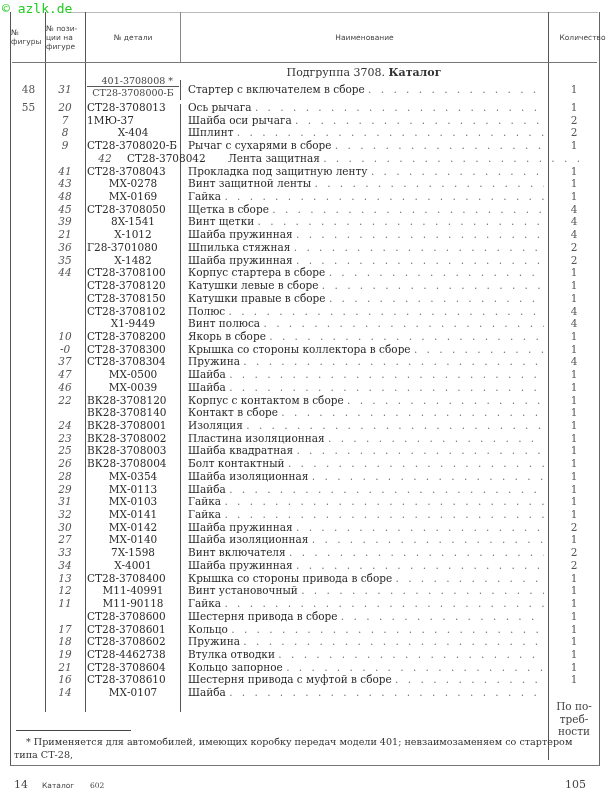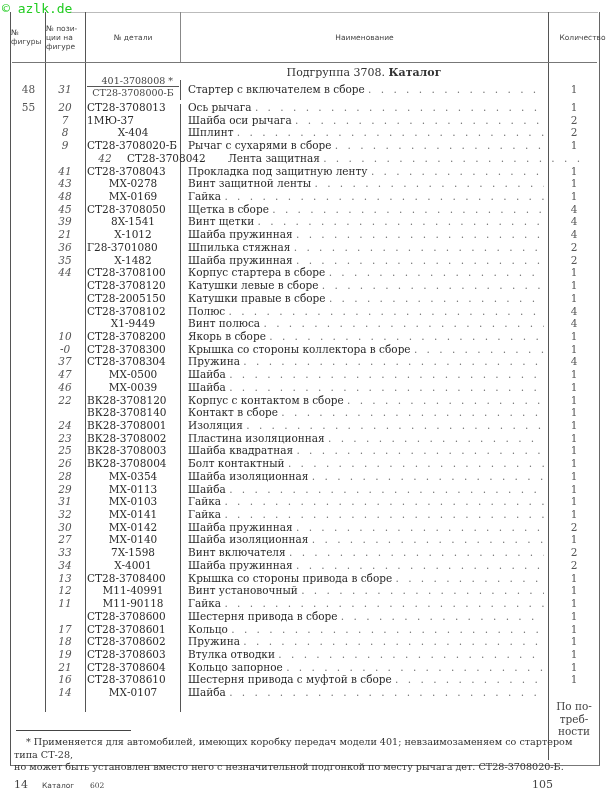--- a/index.html
+++ b/index.html
@@ -173,21 +173,21 @@
     <div class="row" style="top: 279.08px;">
       <span class="c-fig"></span>
       <span class="c-pos"></span>
       <span class="c-part">СТ28-3708120</span>
       <span class="c-name"><span>Катушки левые в сборе</span> <span class="dots">. . . . . . . . . . . . . . . . . . . . . . . . . . . . . . . . . . . . . . . . . .</span></span>
       <span class="c-qty">1</span>
     </div>
     <div class="row" style="top: 291.8px;">
       <span class="c-fig"></span>
       <span class="c-pos"></span>
-      <span class="c-part">СТ28-2005150</span>
+      <span class="c-part">СТ28-3708150</span>
       <span class="c-name"><span>Катушки правые в сборе</span> <span class="dots">. . . . . . . . . . . . . . . . . . . . . . . . . . . . . . . . . . . . . . . . . .</span></span>
       <span class="c-qty">1</span>
     </div>
     <div class="row" style="top: 304.52px;">
       <span class="c-fig"></span>
       <span class="c-pos"></span>
       <span class="c-part">СТ28-3708102</span>
       <span class="c-name"><span>Полюс</span> <span class="dots">. . . . . . . . . . . . . . . . . . . . . . . . . . . . . . . . . . . . . . . . . .</span></span>
       <span class="c-qty">4</span>
     </div>
@@ -369,21 +369,21 @@
     <div class="row" style="top: 635.24px;">
       <span class="c-fig"></span>
       <span class="c-pos">18</span>
       <span class="c-part">СТ28-3708602</span>
       <span class="c-name"><span>Пружина</span> <span class="dots">. . . . . . . . . . . . . . . . . . . . . . . . . . . . . . . . . . . . . . . . . .</span></span>
       <span class="c-qty">1</span>
     </div>
     <div class="row" style="top: 647.96px;">
       <span class="c-fig"></span>
       <span class="c-pos">19</span>
-      <span class="c-part">СТ28-3708603</span>
+      <span class="c-part">СТ28-4462738</span>
       <span class="c-name"><span>Втулка отводки</span> <span class="dots">. . . . . . . . . . . . . . . . . . . . . . . . . . . . . . . . . . . . . . . . . .</span></span>
       <span class="c-qty">1</span>
     </div>
     <div class="row" style="top: 660.68px;">
       <span class="c-fig"></span>
       <span class="c-pos">21</span>
       <span class="c-part">СТ28-3708604</span>
       <span class="c-name"><span>Кольцо запорное</span> <span class="dots">. . . . . . . . . . . . . . . . . . . . . . . . . . . . . . . . . . . . . . . . . .</span></span>
       <span class="c-qty">1</span>
     </div>
@@ -405,19 +405,18 @@
 
 <div class="qty-note">
   <div>По по-</div>
   <div>треб-</div>
   <div>ности</div>
 </div>
 
 <div class="fn-rule"></div>
 <div class="footnote">
   <p class="l1">* Применяется для автомобилей, имеющих коробку передач модели 401; невзаимозаменяем со стартером типа СТ-28,</p>
-  <p>но может быть установлен вместо него с незначительной подгонкой по месту рычага дет. СТ28-3708020-Б.</p>
 </div>
 
 <div class="page-foot" style="left:14px;">14</div>
 <div class="page-foot" style="left:42px; font-size:7.5px; top:781px; font-family:'DejaVu Sans',sans-serif;">Каталог</div>
 <div class="page-foot" style="left:90px; font-size:7.5px; top:781px;">602</div>
-<div class="page-foot" style="left:532px;">105</div>
+<div class="page-foot" style="left:565px;">105</div>
 
 </body></html>

